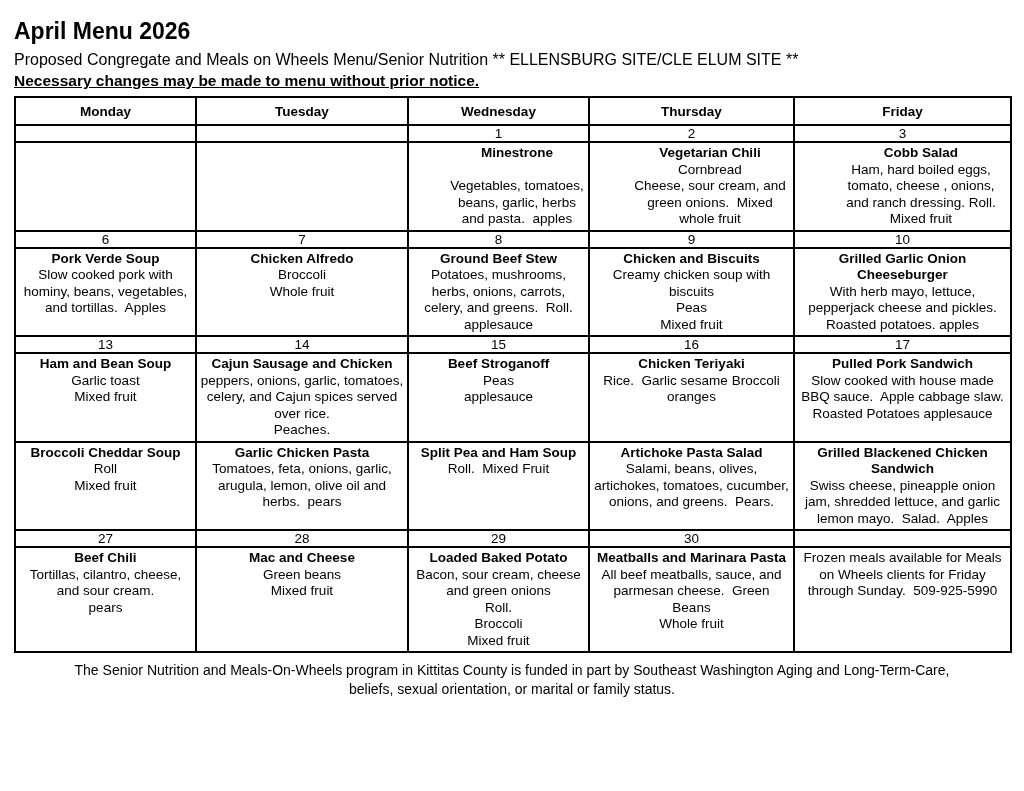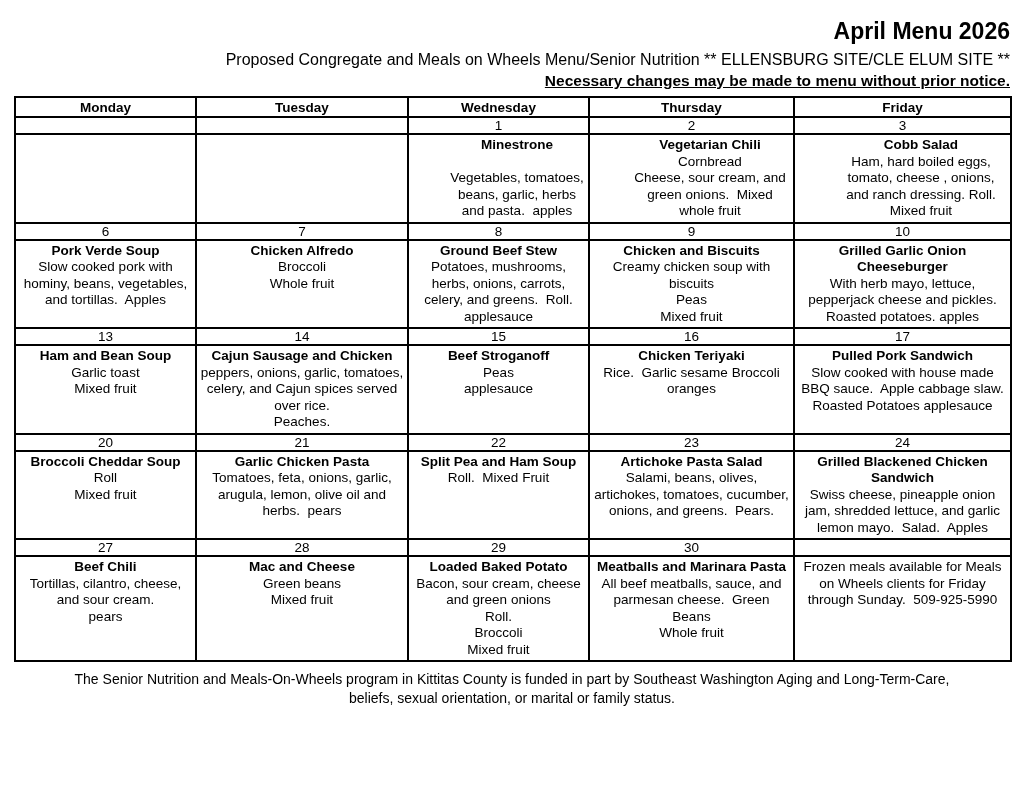--- a/index.html
+++ b/index.html
@@ -8,21 +8,21 @@
     width: 1024px;
     height: 791px;
     background: #ffffff;
     color: #000000;
     font-family: "Liberation Sans", sans-serif;
     overflow: hidden;
   }
   .page { padding: 16px 14px 0 14px; }
 
   
-  .header { text-align: right; }
+  .header { text-align: left; }
   .title {
     font-size: 23px;
     font-weight: bold;
     margin: 2px 0 6px 0;
     letter-spacing: 0px;
   }
   .subtitle {
     font-size: 16px;
     margin: 0 0 3px 0;
   }
@@ -38,21 +38,21 @@
     border-collapse: collapse;
     table-layout: fixed;
     width: 996px;
   }
   .menu-table th, .menu-table td {
     border: 2px solid #000000;
   }
   .menu-table th {
     font-size: 13.5px;
     font-weight: bold;
-    height: 20px;
+    height: 28px;
     padding: 1px 2px;
     text-align: center;
   }
   .date-row td {
     text-align: center;
     font-size: 13.5px;
     height: 17px;
     padding: 0 2px;
     vertical-align: middle;
   }
@@ -191,27 +191,20 @@
           <td class="menu-cell">
             <div class="cell-title">Chicken Teriyaki</div>
             <div class="cell-line">Rice.  Garlic sesame Broccoli</div>
             <div class="cell-line">oranges</div>
           </td>
           <td class="menu-cell">
             <div class="cell-title">Pulled Pork Sandwich</div>
             <div class="cell-line">Slow cooked with house made BBQ sauce.  Apple cabbage slaw. Roasted Potatoes applesauce</div>
           </td>
         </tr>
-        <tr class="date-row">
-          <td class="date-cell">20</td>
-          <td class="date-cell">21</td>
-          <td class="date-cell">22</td>
-          <td class="date-cell">23</td>
-          <td class="date-cell">24</td>
-        </tr>
         <tr class="content-row week-3">
           <td class="menu-cell">
             <div class="cell-title">Broccoli Cheddar Soup</div>
             <div class="cell-line">Roll</div>
             <div class="cell-line">Mixed fruit</div>
           </td>
           <td class="menu-cell">
             <div class="cell-title">Garlic Chicken Pasta</div>
             <div class="cell-line">Tomatoes, feta, onions, garlic, arugula, lemon, olive oil and herbs.  pears</div>
           </td>

